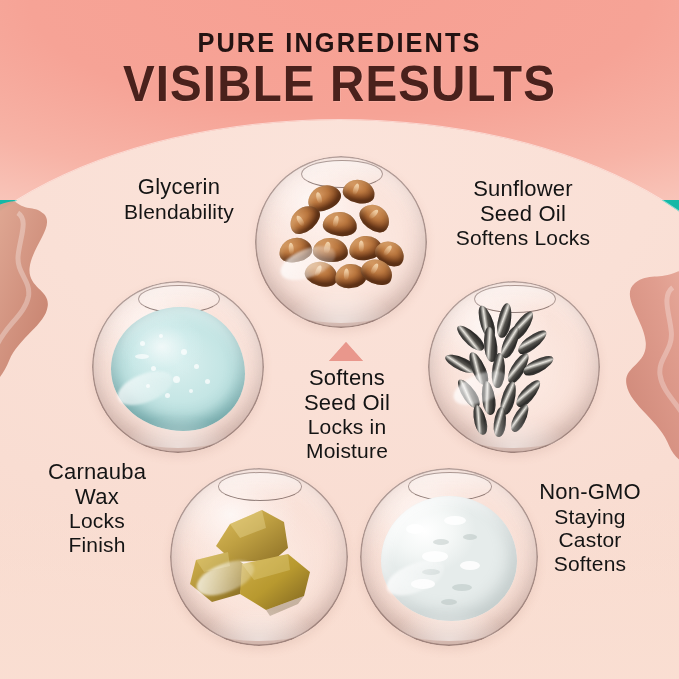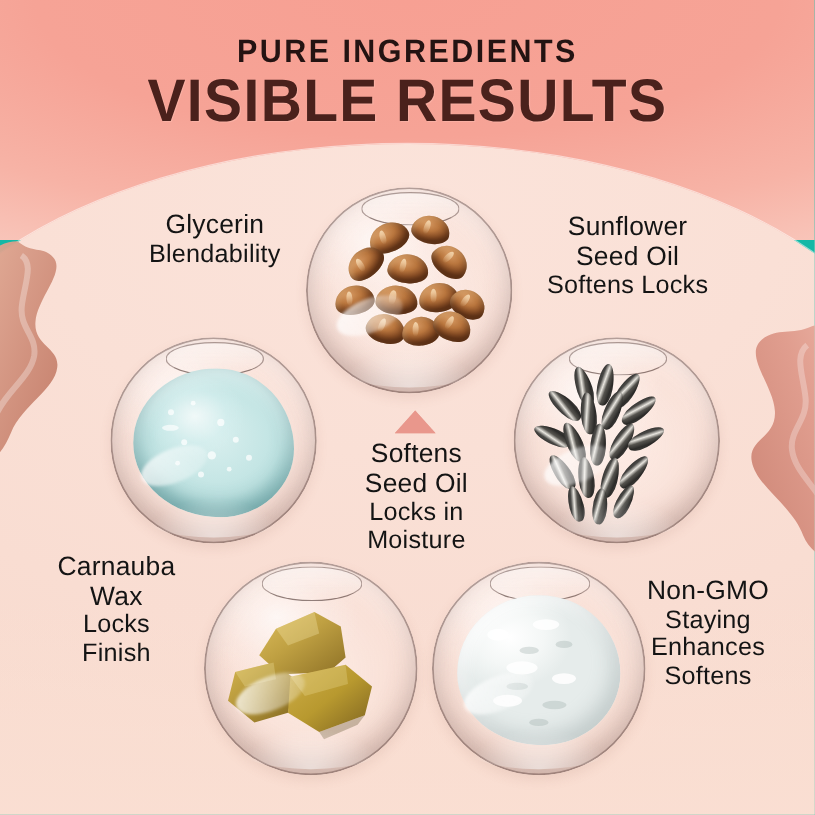--- a/index.html
+++ b/index.html
@@ -335,17 +335,17 @@
   <div class="label" id="label-carnauba">
     <div class="t">Carnauba</div>
     <div class="t">Wax</div>
     <div class="s">Locks</div>
     <div class="s">Finish</div>
   </div>
 
   <div class="label" id="label-powder">
     <div class="t">Non-GMO</div>
     <div class="s">Staying</div>
-    <div class="s">Enhances</div>
+    <div class="s">Castor</div>
     <div class="s">Softens</div>
   </div>
 
 </div>
 
 </body></html>

